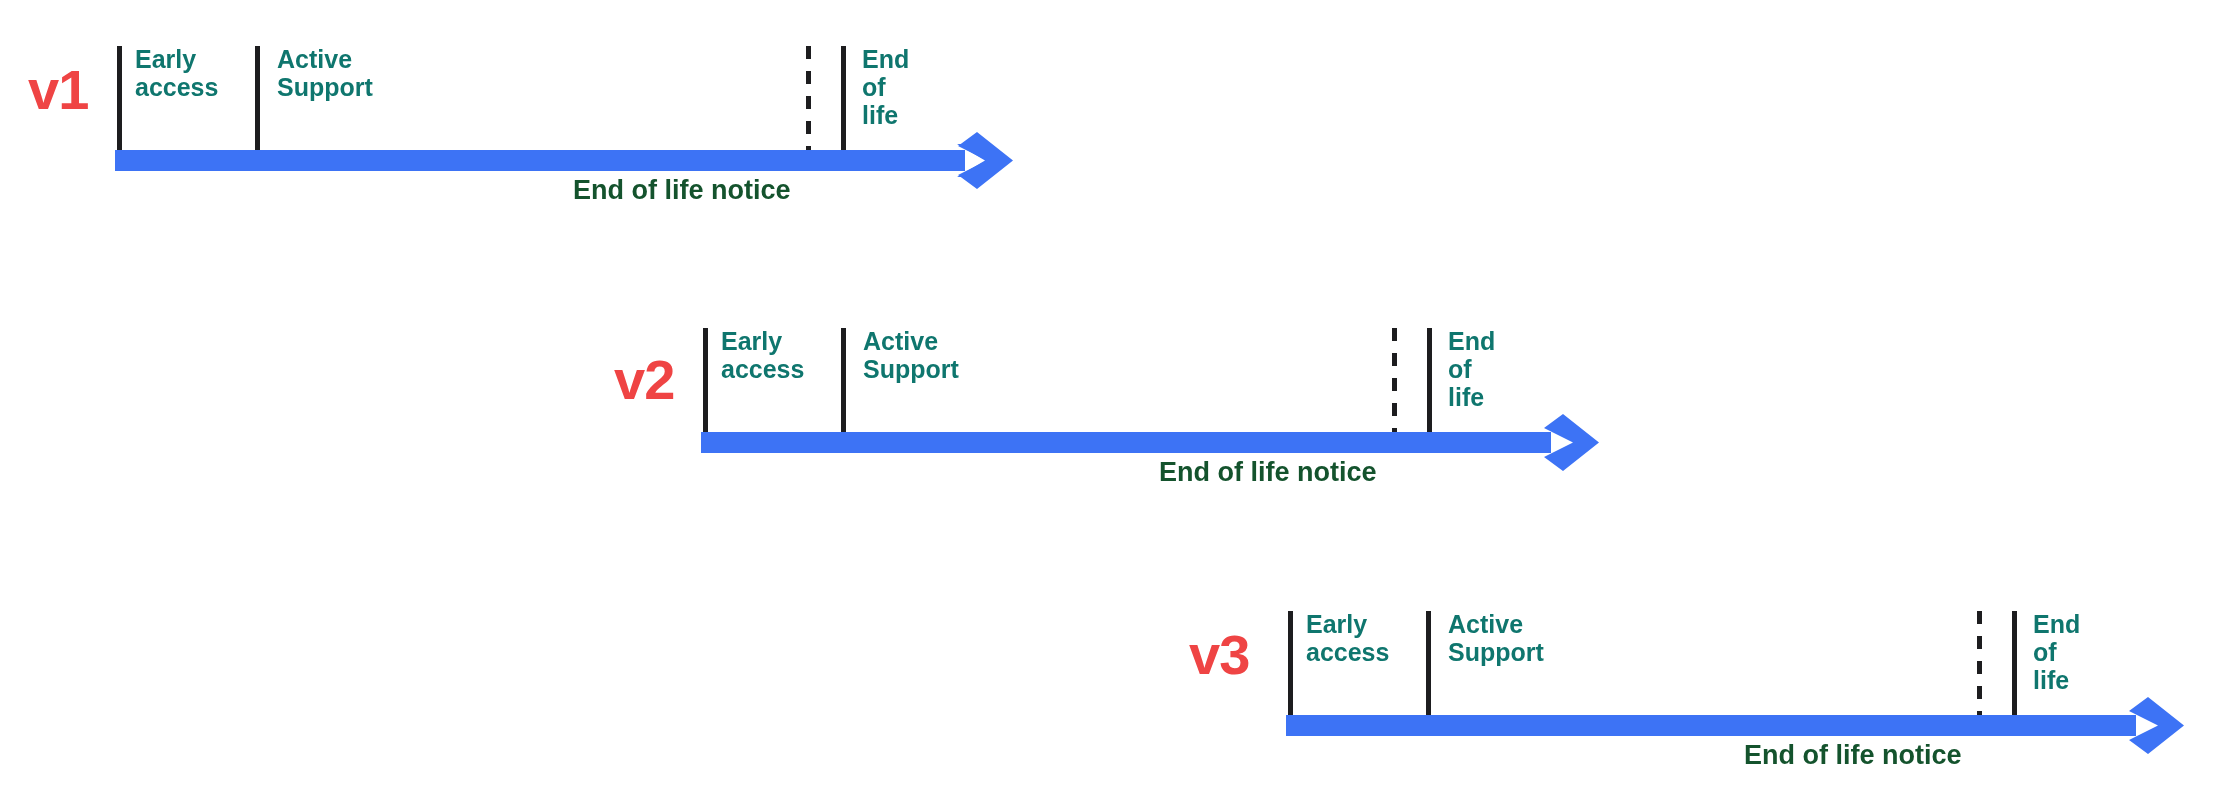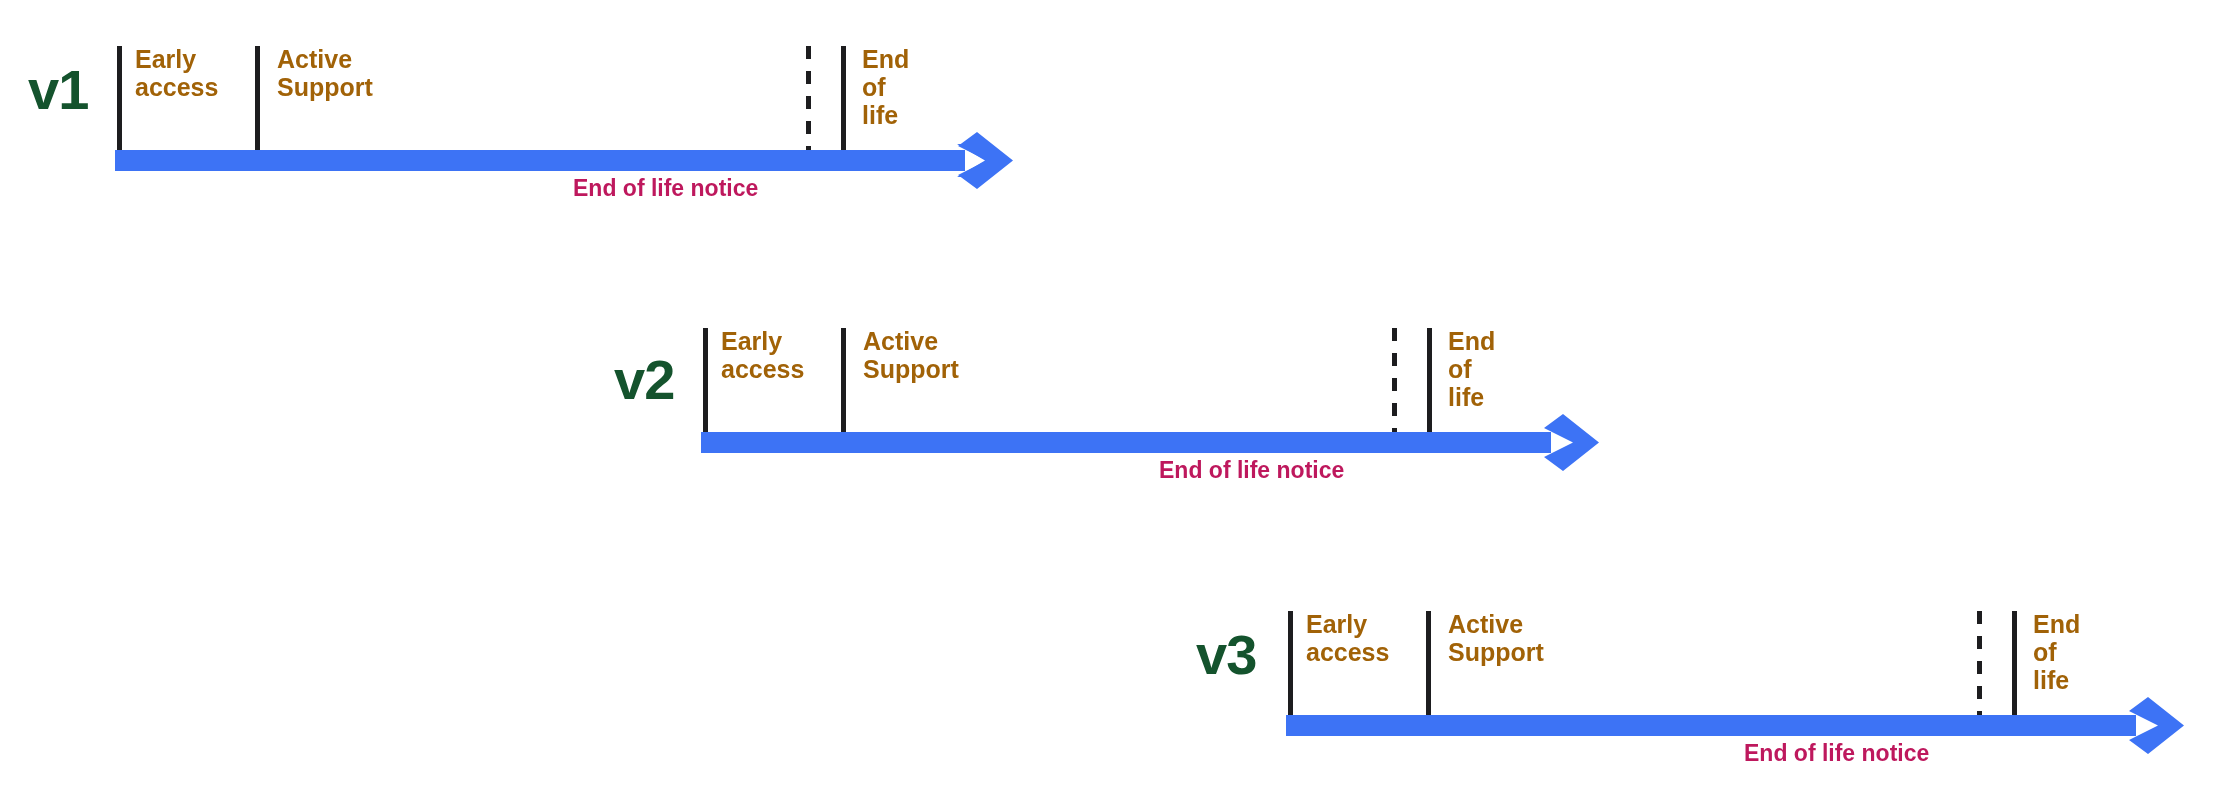--- a/index.html
+++ b/index.html
@@ -17,21 +17,21 @@
   }
   .timeline-row {
     position: absolute;
     left: 0;
     top: 0;
   }
   .version-label {
     position: absolute;
     font-size: 56px;
     font-weight: 700;
-    color: #14532d;
+    color: #ef4444;
     letter-spacing: -1px;
     line-height: 1;
     white-space: nowrap;
   }
   .divider {
     position: absolute;
     width: 5px;
     background: #1d1d1f;
   }
   .divider-dashed {
@@ -45,29 +45,29 @@
       transparent 13px,
       transparent 25px
     );
     background-size: 5px 25px;
     background-repeat: repeat-y;
   }
   .phase-label {
     position: absolute;
     font-size: 25px;
     font-weight: 700;
-    color: #a16207;
+    color: #0f766e;
     line-height: 1.12;
     white-space: pre-line;
   }
   .notice-label {
     position: absolute;
-    font-size: 23px;
+    font-size: 27px;
     font-weight: 700;
-    color: #be185d;
+    color: #14532d;
     line-height: 1;
     white-space: nowrap;
   }
   .arrow-wrap {
     position: absolute;
   }
   .arrow-wrap svg {
     display: block;
     overflow: visible;
   }
@@ -131,21 +131,21 @@
         <rect x="0" y="6" width="850" height="21" fill="#3D73F5"></rect>
         <path d="M 843 2 L 862 -12 L 898 16.5 L 862 45 L 843 31 L 872 16.5 Z" fill="#3D73F5"></path>
       </svg>
     </div>
 
     <div class="notice-label" style="left: 573px; top: 177px;">End of life notice</div>
   </div>
 
   <div class="timeline-row" style="transform: translate(1171px, 565px);">
 
-    <div class="version-label" style="left: 25px; top: 62px;">v3</div>
+    <div class="version-label" style="left: 18px; top: 62px;">v3</div>
 
     <div class="divider" style="left: 117px; top: 46px; height: 104px;"></div>
 
     <div class="phase-label" style="left: 135px; top: 45px;">Early
 access</div>
 
     <div class="divider" style="left: 255px; top: 46px; height: 104px;"></div>
 
     <div class="phase-label" style="left: 277px; top: 45px;">Active Support</div>
 

